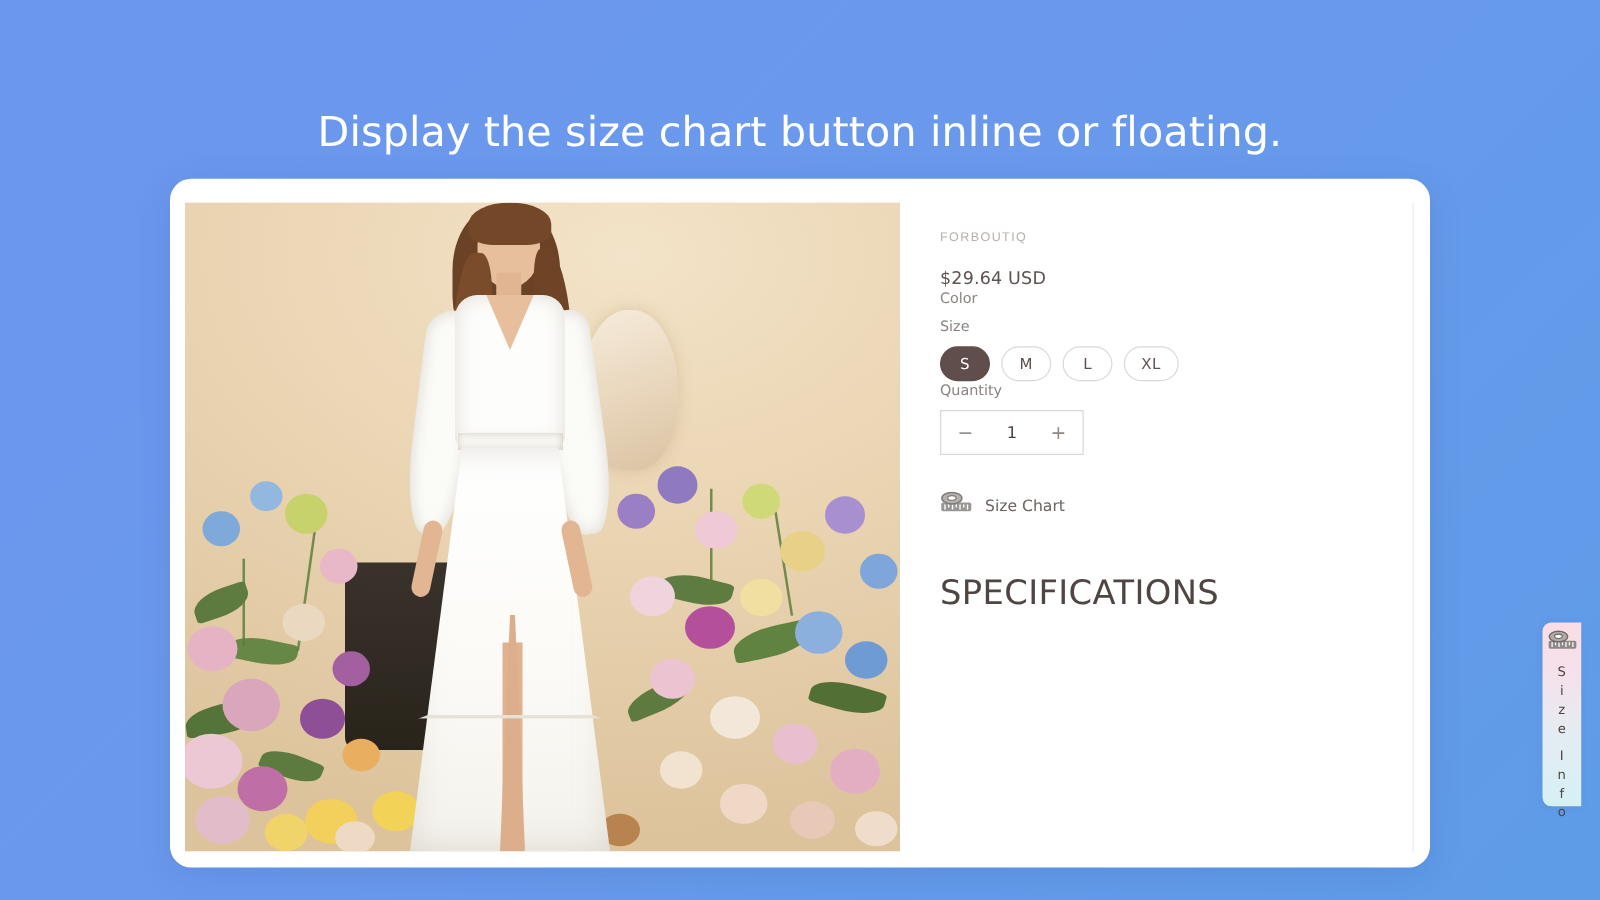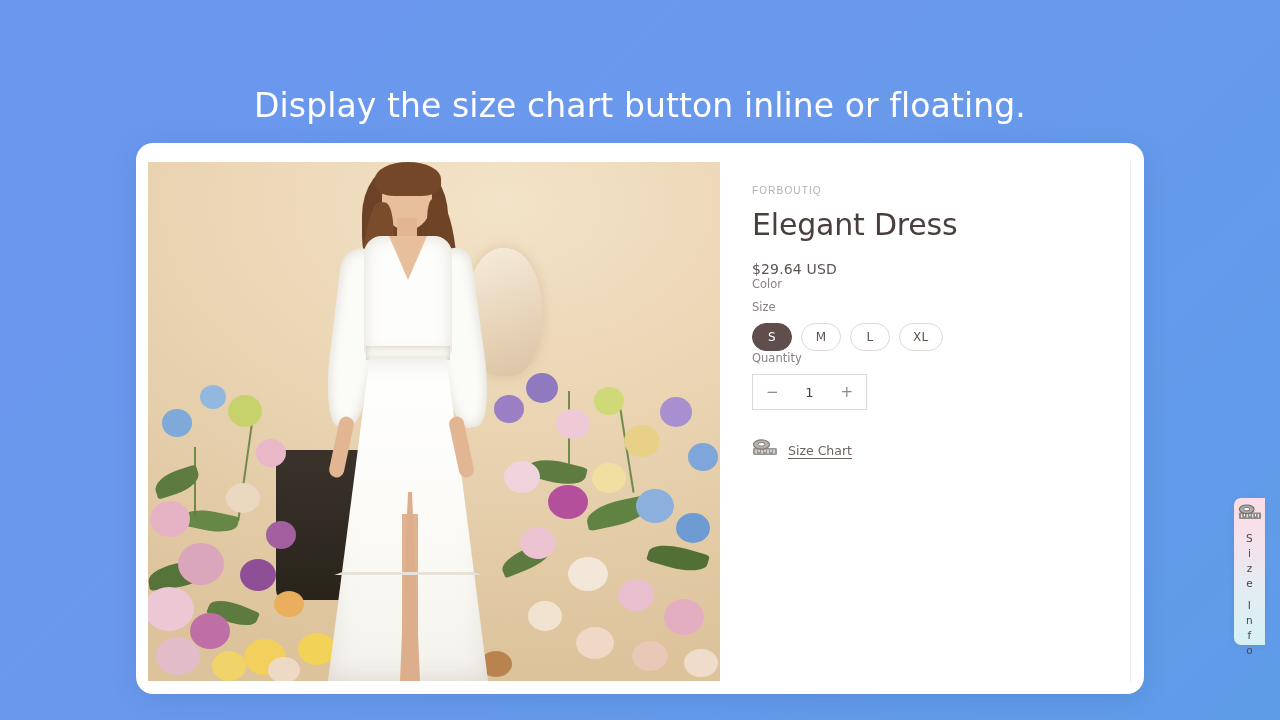--- a/index.html
+++ b/index.html
@@ -348,21 +348,20 @@
   
   .sc-link {
     margin-top: 29px;
     display: flex;
     align-items: center;
     gap: 10px;
   }
   .sc-text {
     font-size: 12.5px;
     color: #6d6461;
-    text-decoration: underline;
     text-underline-offset: 2.5px;
     font-family: "DejaVu Sans", sans-serif;
     cursor: pointer;
   }
 
   .specs {
     margin-top: 44px;
     font-size: 27px;
     color: #4f4542;
     font-weight: 400;
@@ -485,21 +484,20 @@
         <div class="slit"></div>
         <div class="hem-band"></div>
         <div class="arm l"></div>
         <div class="arm r"></div>
       </div>
     </div>
 
     <div class="detail">
 
       <div class="vendor">FORBOUTIQ</div>
-      <h1 class="title">Elegant Dress</h1>
       <div class="price">$29.64 USD</div>
 
       <div class="opt-label">Color</div>
 
       <div class="opt-label">Size</div>
       <div class="pill-row">
         <div class="pill sz selected">S</div>
         <div class="pill sz">M</div>
         <div class="pill sz">L</div>
         <div class="pill sz">XL</div>
@@ -526,20 +524,21 @@
               <line x1="19" y1="10.5" x2="19" y2="13"></line>
               <line x1="22" y1="10.5" x2="22" y2="14.5"></line>
             </g>
             <ellipse cx="9.5" cy="5.5" rx="8" ry="4.6" fill="#b6b2af" stroke="#7e7a77" stroke-width="1.2"></ellipse>
             <ellipse cx="9.5" cy="5.3" rx="3.4" ry="1.9" fill="#ffffff" stroke="#7e7a77" stroke-width="1"></ellipse>
           </svg>
         </span>
         <span class="sc-text">Size Chart</span>
       </div>
 
+      <div class="specs">SPECIFICATIONS</div>
     </div>
   </div>
 
   <div class="float-tab">
     <span>
       <svg width="24" height="17" viewBox="0 0 26 18" fill="none">
         <rect x="1" y="9" width="24" height="7" rx="1.4" fill="#8d8986"></rect>
         <g stroke="#ffffff" stroke-width="1.1">
           <line x1="4" y1="10.5" x2="4" y2="14.5"></line>
           <line x1="7" y1="10.5" x2="7" y2="13"></line>

